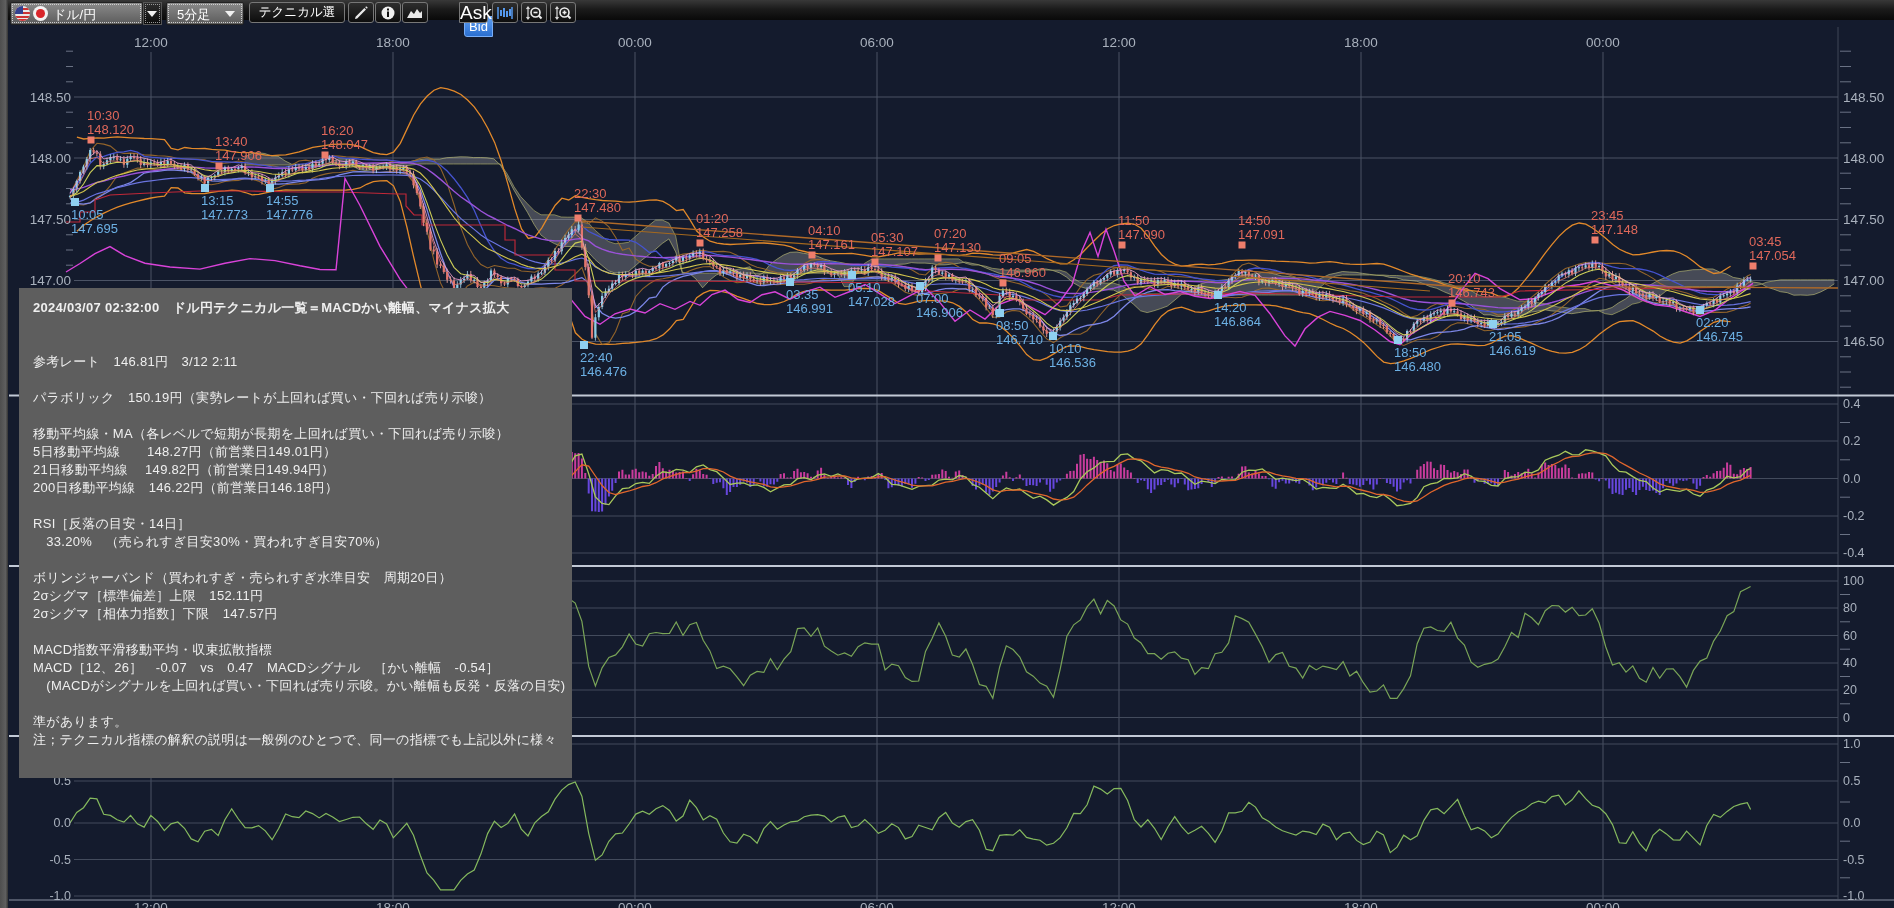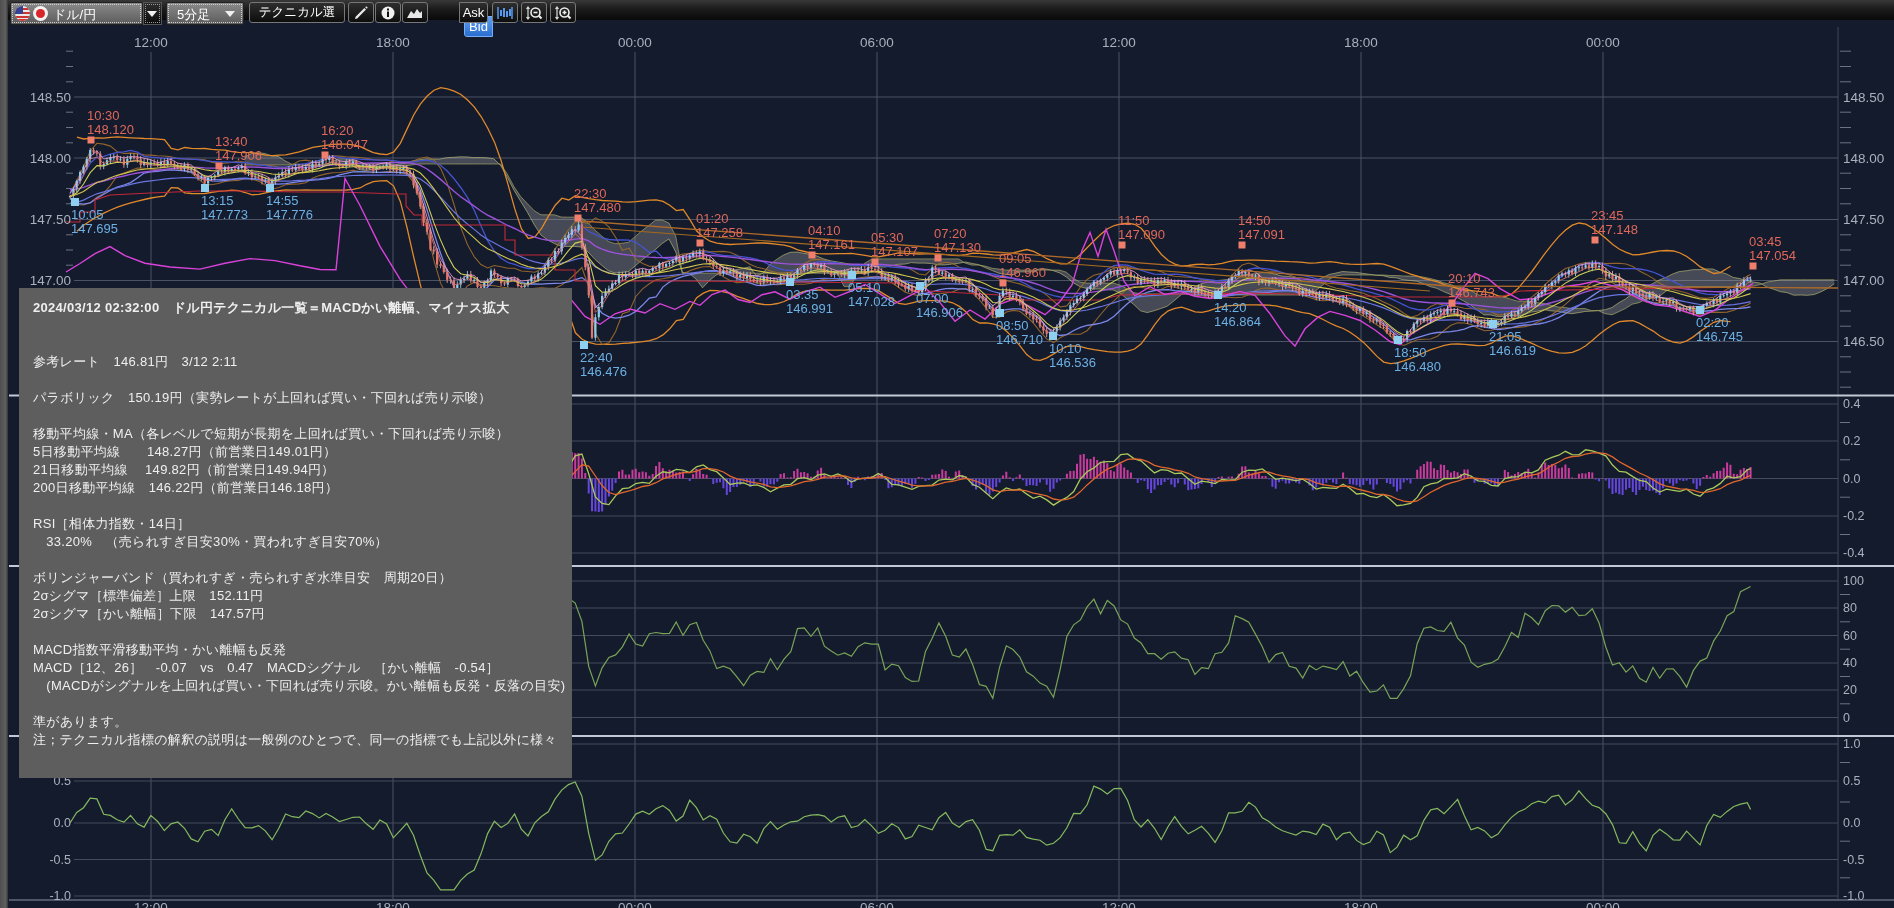--- a/index.html
+++ b/index.html
@@ -7,21 +7,21 @@
 #tb{position:absolute;left:0;top:0;width:1894px;height:20px;background:linear-gradient(#383838,#1b1b1b 45%,#090909);z-index:15;}
 #tb .combo{position:absolute;top:2px;height:21px;background:linear-gradient(#8a8a8a,#5c5c5c);border:1px solid #222;outline:1px dotted #cfcfcf;outline-offset:-3px;border-radius:2px;}
 #tb .cl{position:absolute;left:42px;top:3px;color:#fff;font-size:13px;}
 #tb .flag{position:absolute;top:3px;width:15px;height:15px;border-radius:50%;overflow:hidden;}
 #tb .dbtn{position:absolute;top:2px;height:21px;background:linear-gradient(#2e2e2e,#0c0c0c);border:1px solid #555;outline:1px dotted #999;outline-offset:-3px;}
 #tb .tri{position:absolute;right:4px;top:8px;width:0;height:0;border-left:5px solid transparent;border-right:5px solid transparent;border-top:6px solid #f0f0f0;}
 #tb .btn{position:absolute;top:2px;height:19px;background:linear-gradient(#2e2e2e,#0d0d0d);border:1px solid #777;border-radius:3px;color:#fff;font-size:12.5px;text-align:center;line-height:19px;padding:0 4px;}
 #tb .ic{width:24px;padding:0;} 
 #tb .ic svg{margin-top:2px;}
 #tb .bid{position:absolute;left:431px;top:16px;width:27px;height:19px;background:linear-gradient(#5f9ef0,#2a6fd0);border:1px solid #78aef8;border-radius:3px 0 0 3px;color:#fff;font-size:13px;text-align:center;line-height:20px;margin-left:33px;}
-#tb .ask{position:absolute;left:459px;top:2px;width:27px;height:19px;background:linear-gradient(#2e2e2e,#0d0d0d);border:1px solid #777;border-radius:0 3px 3px 0;color:#fff;font-size:13px;text-align:center;line-height:20px;}
+#tb .ask{position:absolute;left:459px;top:2px;width:27px;height:19px;background:linear-gradient(#2e2e2e,#0d0d0d);border:1px solid #777;border-radius:0 3px 3px 0;color:#fff;font-size:19px;text-align:center;line-height:20px;}
 #chart{position:absolute;left:0;top:0;z-index:1;}
 #info{position:absolute;left:19px;top:288px;width:553px;height:490px;background:#5e5e5e;z-index:10;color:#efefef;font-size:13px;letter-spacing:0.3px;padding:11px 0 0 14px;box-sizing:border-box;overflow:hidden;}
 #info div{height:18px;line-height:18px;overflow:hidden;white-space:pre;}
 #info .b{font-weight:bold;}
 </style></head>
 <body>
 <div id="stage">
 <svg id="chart" width="1894" height="908">
 <rect x="0" y="26" width="1894" height="882" fill="#141b2d"></rect>
       <line x1="151" y1="52" x2="151" y2="899" stroke="#4b5365" stroke-width="1"></line>
@@ -308,39 +308,39 @@
           <path d="M13.8 10.8L16.5 13.5" stroke="#eee" stroke-width="2"></path>
         </svg></div>
  <div class="btn ic" style="left:550px;"><svg width="18" height="17" viewBox="0 0 18 17">
           <path d="M3 2v12M1.5 4L3 2l1.5 2M1.5 12L3 14l1.5-2" stroke="#ddd" stroke-width="1.2" fill="none"></path>
           <circle cx="10.5" cy="7.5" r="4.5" stroke="#eee" stroke-width="1.6" fill="none"></circle>
           <path d="M8.5 7.5h4M10.5 5.5v4" stroke="#eee" stroke-width="1.6"></path>
           <path d="M13.8 10.8L16.5 13.5" stroke="#eee" stroke-width="2"></path>
         </svg></div>
 </div>
 <div id="info">
-      <div class="b">2024/03/12 02:32:00　ドル円テクニカル一覧＝MACDかい離幅、マイナス拡大</div>
+      <div class="b">2024/03/07 02:32:00　ドル円テクニカル一覧＝MACDかい離幅、マイナス拡大</div>
 <div>&nbsp;</div>
 <div>&nbsp;</div>
 <div>参考レート　146.81円　3/12 2:11</div>
 <div>&nbsp;</div>
 <div>パラボリック　150.19円（実勢レートが上回れば買い・下回れば売り示唆）</div>
 <div>&nbsp;</div>
 <div>移動平均線・MA（各レベルで短期が長期を上回れば買い・下回れば売り示唆）</div>
 <div>5日移動平均線　　148.27円（前営業日149.01円）</div>
 <div>21日移動平均線　 149.82円（前営業日149.94円）</div>
 <div>200日移動平均線　146.22円（前営業日146.18円）</div>
 <div>&nbsp;</div>
-<div>RSI［相体力指数・14日］</div>
+<div>RSI［反落の目安・14日］</div>
 <div>　33.20%　（売られすぎ目安30%・買われすぎ目安70%）</div>
 <div>&nbsp;</div>
 <div>ボリンジャーバンド（買われすぎ・売られすぎ水準目安　周期20日）</div>
 <div>2σシグマ［標準偏差］上限　152.11円</div>
-<div>2σシグマ［かい離幅］下限　147.57円</div>
-<div>&nbsp;</div>
-<div>MACD指数平滑移動平均・かい離幅も反発</div>
+<div>2σシグマ［相体力指数］下限　147.57円</div>
+<div>&nbsp;</div>
+<div>MACD指数平滑移動平均・収束拡散指標</div>
 <div>MACD［12、26］　-0.07　vs　0.47　MACDシグナル　［かい離幅　-0.54］</div>
 <div>　(MACDがシグナルを上回れば買い・下回れば売り示唆。かい離幅も反発・反落の目安)</div>
 <div>&nbsp;</div>
 <div>準があります。</div>
 <div>注；テクニカル指標の解釈の説明は一般例のひとつで、同一の指標でも上記以外に様々</div>
     </div>
 <div id="edge"></div>
 </div>
 </body></html>

